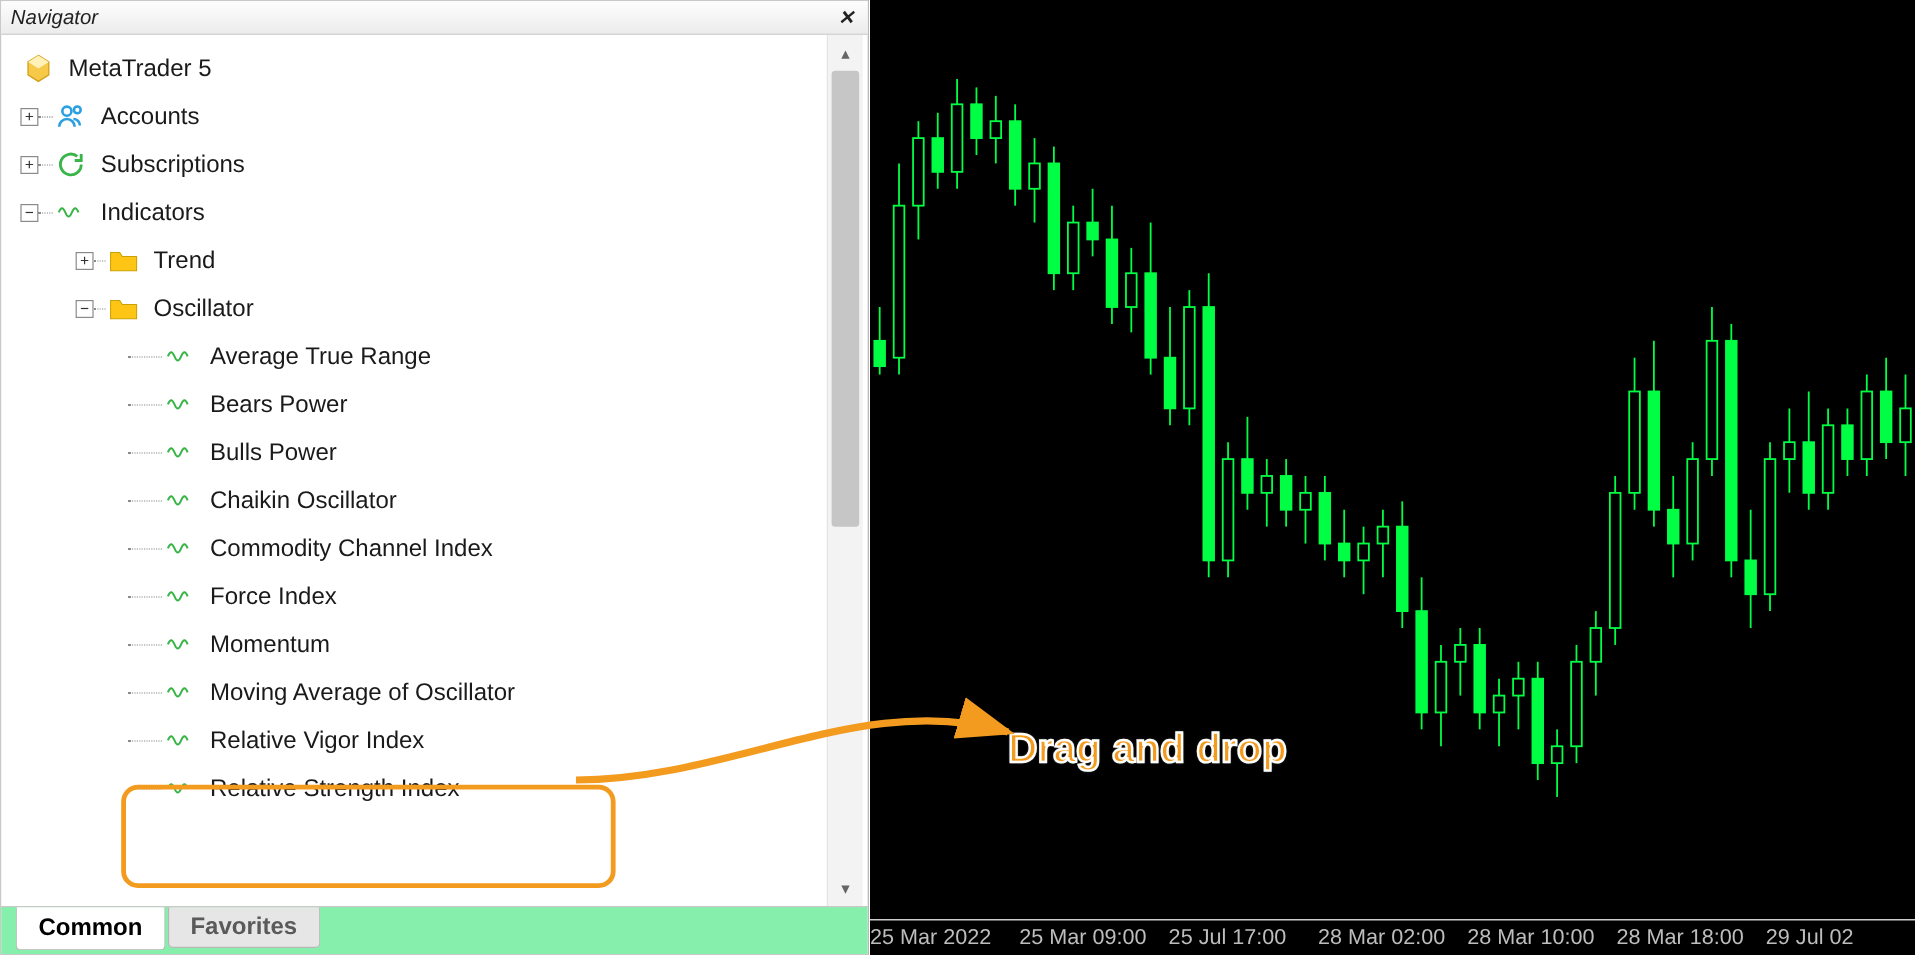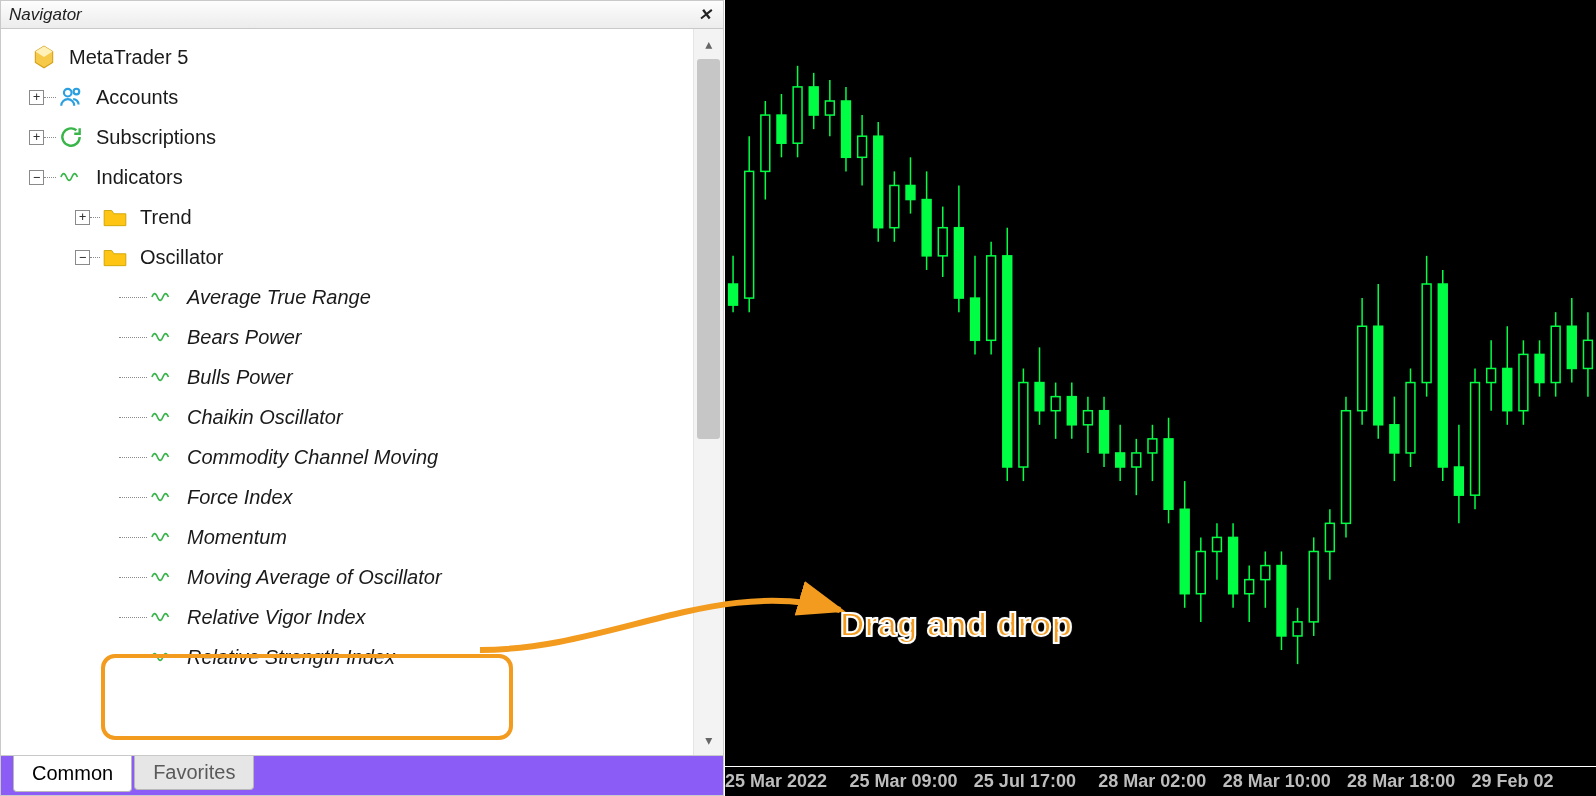--- a/index.html
+++ b/index.html
@@ -40,21 +40,20 @@
     font-weight: bold;
     font-size: 16px;
     cursor: pointer;
   }
 
   .nav-body {
     flex: 1;
     position: relative;
     overflow: hidden;
     display: flex;
-    padding-left: 12px;
   }
   .nav-tree {
     width: 688px;
     padding: 8px 4px 6px 6px;
     font-size: 20px;
     color: #1a1a1a;
   }
   .nav-scroll {
     width: 30px;
     border-left: 1px solid #e4e4e4;
@@ -96,41 +95,42 @@
     cursor: pointer;
   }
 
   .ico { display: inline-flex; align-items: center; width: 30px; justify-content: center; }
   .ico svg { width: 26px; height: 26px; }
   .ico.small svg { width: 22px; height: 22px; }
 
   .indent-0 { padding-left: 10px; }
   .indent-1 { padding-left: 10px; }
   .indent-2 { padding-left: 56px; }
-  .indent-3 { padding-left: 100px; font-style: italic; }
+  .indent-3 { padding-left: 100px; }
 
   
   .folder-icon { fill: #ffc514; stroke: #caa100; stroke-width: 0.8; }
 
   
   .highlight-box {
     position: absolute;
     border: 4px solid #f29b1f;
     border-radius: 14px;
     pointer-events: none;
   }
 
   
   .nav-tabs {
     height: 40px;
-    background: #8b5cf6;
+    background: #86efac;
     border-top: 1px solid #c9c9c9;
     display: flex;
     align-items: flex-start;
     padding-left: 12px;
+    font-weight: bold;
   }
   .nav-tab {
     height: 34px;
     padding: 0 18px;
     font-size: 20px;
     display: flex; align-items: center;
     border: 1px solid #b8b8b8;
     border-top: none;
     background: #e6e6e6;
     color: #5a5a5a;
@@ -162,21 +162,20 @@
     color: #bdbdbd;
     font-size: 18px;
     align-items: center;
     border-top: 1px solid #fff;
     background: #000;
   }
   .time-axis span {
     width: 160px;
     text-align: left;
     white-space: nowrap;
-    font-weight: bold;
   }
   .candles {
     position: absolute;
     left: 0; right: 0; top: 0; bottom: 30px;
   }
 
   
   .annotation {
     position: absolute;
     pointer-events: none;
@@ -311,21 +310,21 @@
             </span>
             <span class="lbl">Chaikin Oscillator</span>
           </div>
           <div class="row indent-3">
             <span class="dots-h" style="width:28px"></span>
             <span class="ico small">
               <svg viewBox="0 0 24 12" fill="none" stroke="#39b54a" stroke-width="1.8">
                 <path d="M1 6c2-5 4-5 6 0s4 5 6 0 4-5 6 0"></path>
               </svg>
             </span>
-            <span class="lbl">Commodity Channel Moving</span>
+            <span class="lbl">Commodity Channel Index</span>
           </div>
           <div class="row indent-3">
             <span class="dots-h" style="width:28px"></span>
             <span class="ico small">
               <svg viewBox="0 0 24 12" fill="none" stroke="#39b54a" stroke-width="1.8">
                 <path d="M1 6c2-5 4-5 6 0s4 5 6 0 4-5 6 0"></path>
               </svg>
             </span>
             <span class="lbl">Force Index</span>
           </div>
@@ -495,21 +494,21 @@
       <line x1="863.9259259259259" y1="312.528" x2="863.9259259259259" y2="397.0944" stroke="#00ff44" stroke-width="1.5"></line>
       <rect x="859.4851851851852" y="340.7168" width="8.881481481481483" height="28.188800000000015" fill="#000" stroke="#00ff44" stroke-width="1.5"></rect>
     </svg>
   <div class="time-axis" id="time-axis">
       <span>25 Mar 2022</span>
       <span>25 Mar 09:00</span>
       <span>25 Jul 17:00</span>
       <span>28 Mar 02:00</span>
       <span>28 Mar 10:00</span>
       <span>28 Mar 18:00</span>
-      <span>29 Feb 02</span>
+      <span>29 Jul 02</span>
     </div>
 </div>
 
 <div class="annotation" style="left:470px; top:580px; width:460px; height:90px;">
   <svg width="460" height="90" viewBox="0 0 460 90">
     <defs>
         <marker id="arrh" markerWidth="10" markerHeight="10" refX="7" refY="3" orient="auto">
       <path d="M0,0 L8,3 L0,6 Z" fill="#f29b1f"></path>
     </marker>
       </defs>

